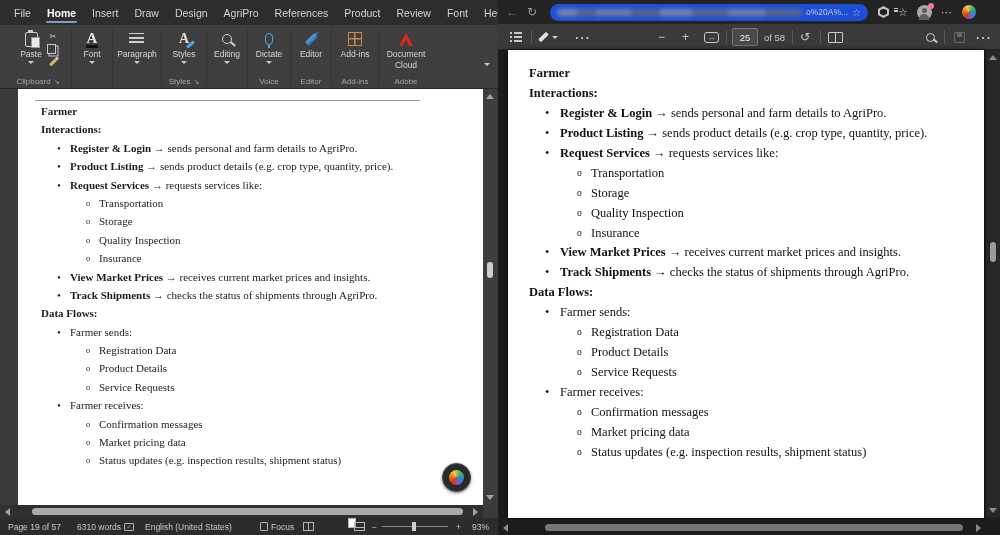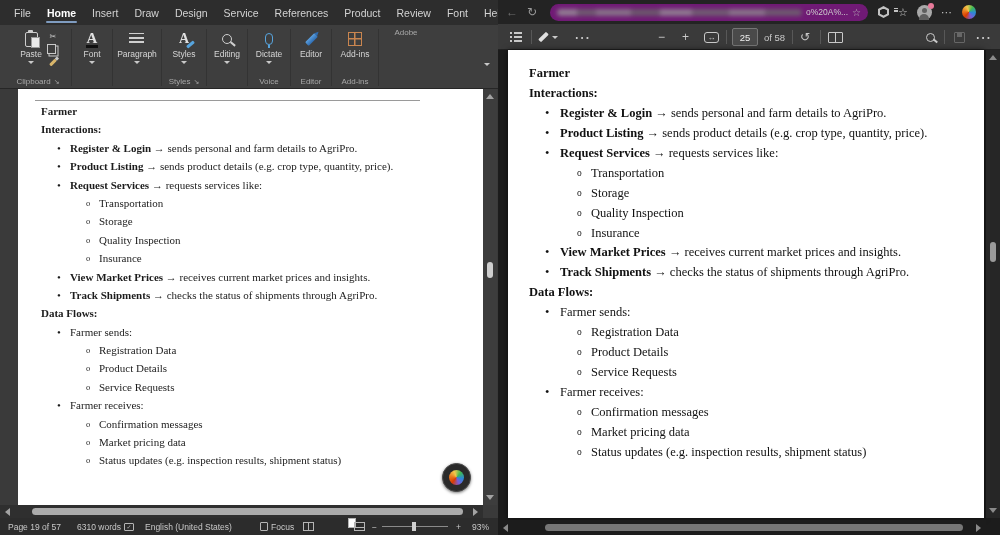--- a/index.html
+++ b/index.html
@@ -103,21 +103,21 @@
 .i-view.page { width:8px; height:10px; }
 .i-view.web { border-style:solid; background:linear-gradient(#b5b5b5,#b5b5b5) 0 70%/100% 1px no-repeat; }
 .ztrack { width:66px; height:1px; background:#8a8a8a; position:relative; }
 .zthumb { position:absolute; left:30px; top:-4px; width:4px; height:9px; background:#cfcfcf; }
 
 
 .browser { position:absolute; left:498px; top:0; width:502px; height:535px; background:#1c1c1c; }
 .chrome { position:absolute; left:0; top:0; width:502px; height:24px; background:#232323; display:flex; align-items:center; }
 .nav { color:#9a9a9a; font-size:12px; width:20px; text-align:center; }
 .nav.dim { color:#6f6f6f; }
-.pill { height:17px; width:318px; margin-left:8px; background:#701a75; border-radius:9px; display:flex; align-items:center; padding:0 7px; gap:4px; }
+.pill { height:17px; width:318px; margin-left:8px; background:#1d4ed8; border-radius:9px; display:flex; align-items:center; padding:0 7px; gap:4px; }
 .url-blur { flex:1; height:7px; border-radius:4px; background:linear-gradient(90deg,#9b9b9b 0 8%,#6e6e6e 8% 16%,#8d8d8d 16% 30%,#6a6a6a 30% 42%,#989898 42% 55%,#707070 55% 70%,#8f8f8f 70% 85%,#6d6d6d 85% 100%); filter:blur(2px); opacity:.75; }
 .url-tail { color:#cdcdcd; font-size:8.5px; white-space:nowrap; }
 .pill .star { color:#bdbdbd; font-size:10px; }
 .chrome-icons { display:flex; align-items:center; gap:9px; margin-left:10px; }
 .hexagon { width:11px; height:12px; background:#c3c3c3; clip-path:polygon(50% 0,100% 25%,100% 75%,50% 100%,0 75%,0 25%); position:relative; }
 .hexagon::after { content:""; position:absolute; left:2px; top:2.5px; width:7px; height:7px; background:#232323; clip-path:polygon(50% 0,100% 25%,100% 75%,50% 100%,0 75%,0 25%); }
 .favstar { position:relative; color:#c3c3c3; font-size:11px; line-height:11px; }
 .favstar::before { content:""; position:absolute; left:-4px; top:1px; width:4px; height:5px; background:repeating-linear-gradient(#c3c3c3 0 1px, transparent 1px 2.5px); }
 .avatar { width:15px; height:15px; border-radius:50%; background:#a9a9a9; position:relative; overflow:visible; }
 .avatar::before { content:""; position:absolute; left:5px; top:3px; width:5px; height:5px; border-radius:50%; background:#5f5f5f; }
@@ -175,21 +175,21 @@
           <div class="tab">File</div>
 
           <div class="tab active">Home</div>
 
           <div class="tab">Insert</div>
 
           <div class="tab">Draw</div>
 
           <div class="tab">Design</div>
 
-          <div class="tab">Service</div>
+          <div class="tab">AgriPro</div>
 
           <div class="tab">References</div>
 
           <div class="tab">Product</div>
 
           <div class="tab">Review</div>
 
           <div class="tab">Font</div>
 
           <div class="tab">Help</div>
@@ -334,20 +334,29 @@
             <span class="rlabel">Add-ins</span>
           </div>
         </div>
         <div class="rgl">
             <span>Add-ins</span>
           </div>
       </div>
       <div class="rsep"></div>
 
       <div class="rgroup" style="width:54px">
+        <div class="rmain">
+          <div class="rbtn">
+            <span class="ricon">
+                <span class="i-adobe"></span>
+              </span>
+            <span class="rlabel">Document</span>
+            <span class="rlabel">Cloud</span>
+          </div>
+        </div>
         <div class="rgl">
             <span>Adobe</span>
           </div>
       </div>
       <div class="ribbon-collapse"><span class="chev"></span></div>
     </div>
 
     <div class="doc-area">
       <div class="page">
         <div class="page-rule"></div>

